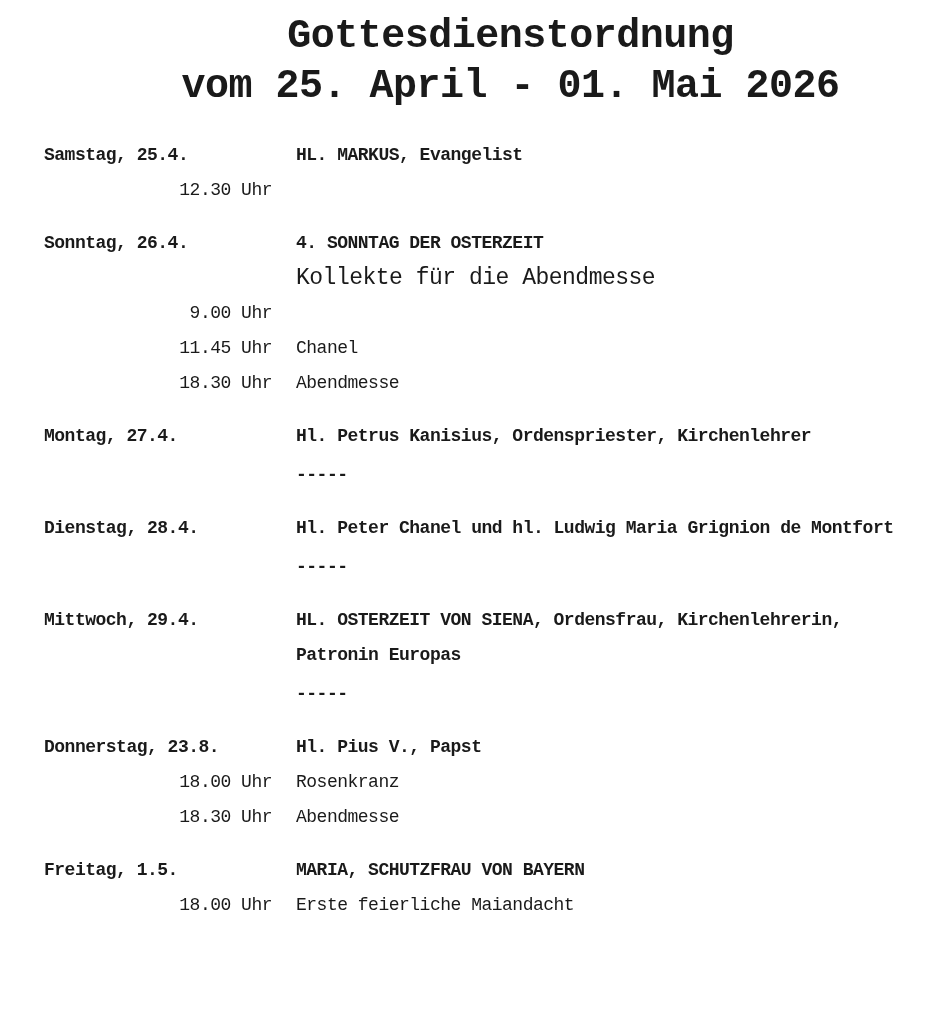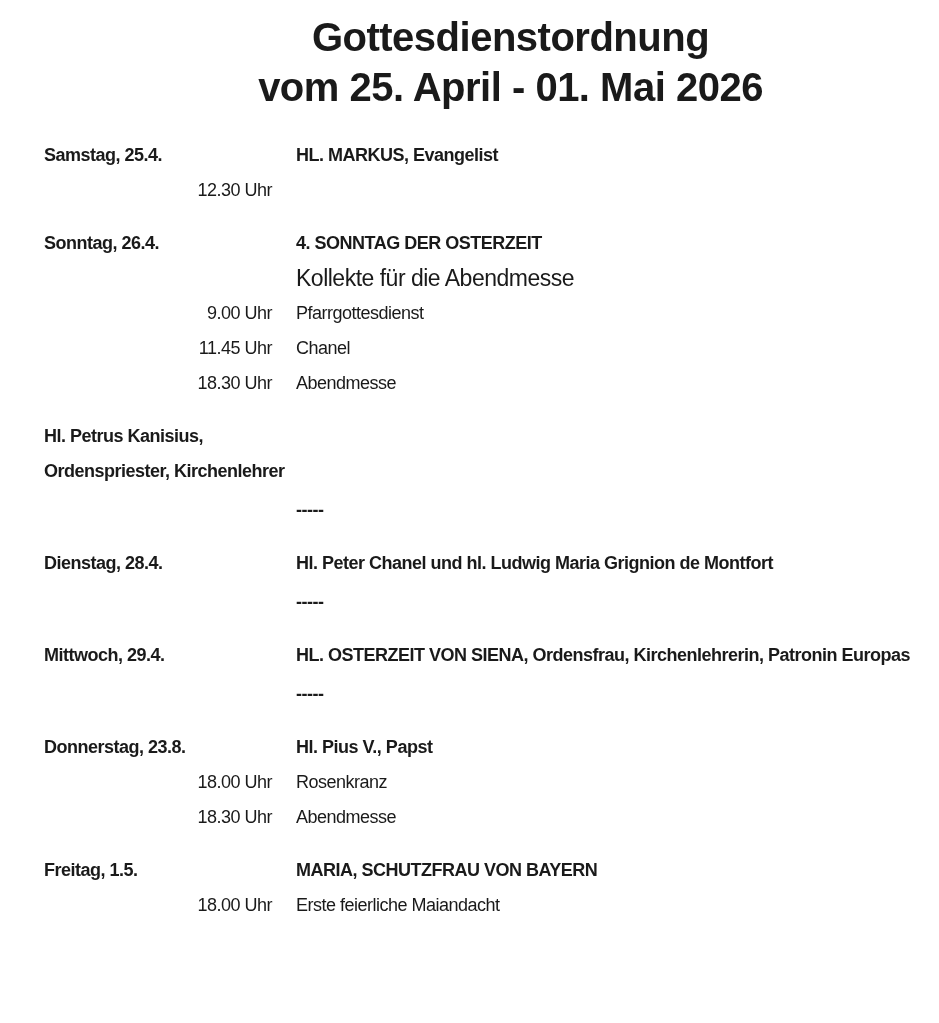--- a/index.html
+++ b/index.html
@@ -12,20 +12,21 @@
     height: 1023px;
     overflow: hidden;
     font-family: "Liberation Sans", sans-serif;
     color: #1a1a1a;
   }
   .page {
     box-sizing: border-box;
     width: 923px;
     height: 1023px;
     padding: 12px 12px 0 44px;
+    font-family: Liberation Mono, monospace;
   }
   .title-wrap {
     text-align: center;
     
     padding-left: 66px;
     margin-bottom: 26px;
   }
   .title-line {
     font-size: 40px;
     line-height: 50px;
@@ -92,34 +93,34 @@
     <div class="row">
       <div class="cell-left day-label">Sonntag, 26.4.</div>
       <div class="cell-right heading">4. SONNTAG DER OSTERZEIT</div>
     </div>
     <div class="row">
       <div class="cell-left"></div>
       <div class="cell-right note">Kollekte für die Abendmesse</div>
     </div>
     <div class="row">
       <div class="cell-left time-label">9.00 Uhr</div>
-      <div class="cell-right">Pfarrgottesdienst</div>
     </div>
     <div class="row">
       <div class="cell-left time-label">11.45 Uhr</div>
       <div class="cell-right">Chanel</div>
     </div>
     <div class="row">
       <div class="cell-left time-label">18.30 Uhr</div>
       <div class="cell-right">Abendmesse</div>
     </div>
   </section>
 
   <section class="day-block">
     <div class="row">
+      <div class="cell-left day-label">Montag, 27.4.</div>
       <div class="cell-right heading">Hl. Petrus Kanisius, Ordenspriester, Kirchenlehrer</div>
     </div>
     <div class="row">
       <div class="cell-left"></div>
       <div class="cell-right placeholder-dashes">-----</div>
     </div>
   </section>
 
   <section class="day-block">
     <div class="row">

